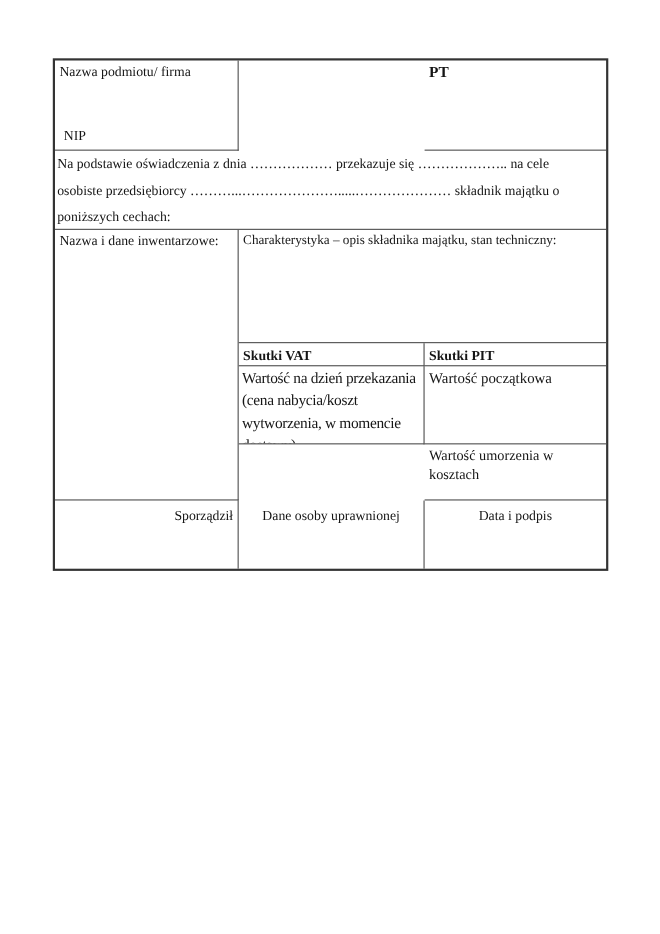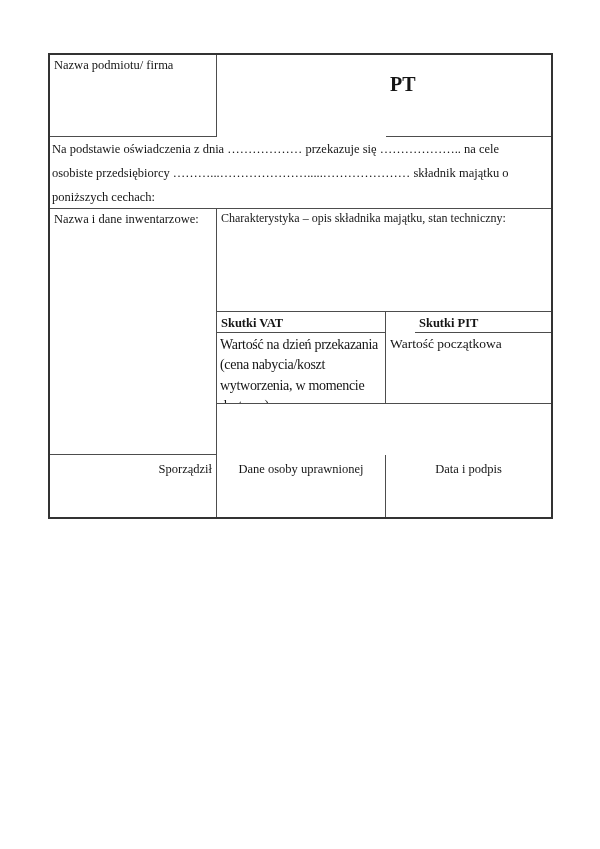--- a/index.html
+++ b/index.html
@@ -44,67 +44,69 @@
   .c-entity .nip { padding-left: 4px; }
   .c-title  {
     grid-area: 1/2/2/3;
     font-weight: bold;
     font-size: 14.5px;
     letter-spacing: -0.2px;
     text-align: center;
     line-height: 24px;
     padding: 2px 1px;
   }
-  .c-pt     { grid-area: 1/3/2/4; font-weight: bold; font-size: 20px; padding-top: 16px; }
+  .c-pt     { grid-area: 1/3/2/4; font-weight: bold; font-size: 14px; padding-top: 3px; }
   .c-intro  { grid-area: 2/1/3/4; padding: 0 2px; }
   .c-intro .intro-line {
     display: block;
     white-space: nowrap;
     overflow: hidden;
     line-height: 24px;
     font-size: 12.5px;
   }
   .c-asset  { grid-area: 3/1/7/2; }
   .c-char   { grid-area: 3/2/4/4; font-size: 12px; }
   .c-svat   { grid-area: 4/2/5/3; font-weight: bold; font-size: 12.5px; padding-top: 3px; }
-  .c-spit   { grid-area: 4/3/5/4; font-weight: bold; font-size: 12.5px; padding-top: 3px; margin-left: 29px; }
+  .c-spit   { grid-area: 4/3/5/4; font-weight: bold; font-size: 12.5px; padding-top: 3px; }
   .c-vval   { grid-area: 5/2/6/3; font-size: 14px; letter-spacing: -0.3px; padding: 2px 3px; line-height: 1.45; }
   .c-pval   { grid-area: 5/3/6/4; font-size: 13.5px; }
   .c-vamt   { grid-area: 6/2/7/3; font-size: 11.5px; letter-spacing: -0.2px; }
   .c-pamt   { grid-area: 6/3/7/4; font-size: 13px; }
   .c-f1     { grid-area: 7/1/8/2; text-align: right; padding-top: 6px; }
   .c-f2     { grid-area: 7/2/8/3; text-align: center; padding-top: 6px; }
   .c-f3     { grid-area: 7/3/8/4; text-align: center; padding-top: 6px; }
 </style>
 </head>
 <body>
 
 <div class="page">
   <div class="form-table">
 
     <div class="cell c-entity">
       <span>Nazwa podmiotu/ firma</span>
+      <span class="nip">NIP</span>
     </div>
     <div class="cell c-pt no-r">PT</div>
 
     <div class="cell c-intro no-r">
       <span class="intro-line">Na podstawie oświadczenia z dnia ……………… przekazuje się ……………….. na cele</span>
       <span class="intro-line">osobiste przedsiębiorcy ………...………………….....………………… składnik majątku o</span>
       <span class="intro-line">poniższych cechach:</span>
     </div>
 
     <div class="cell c-asset">Nazwa i dane inwentarzowe:</div>
 
     <div class="cell c-char no-r">Charakterystyka – opis składnika majątku, stan techniczny:</div>
 
     <div class="cell c-svat">Skutki VAT</div>
     <div class="cell c-spit no-r">Skutki PIT</div>
 
     <div class="cell c-vval">Wartość na dzień przekazania (cena nabycia/koszt wytworzenia, w momencie dostawy)</div>
     <div class="cell c-pval no-r">Wartość początkowa</div>
 
+    <div class="cell c-pamt no-r">Wartość umorzenia w kosztach</div>
 
     <div class="cell c-f1 no-b">Sporządził</div>
     <div class="cell c-f3 no-r no-b">Data i podpis</div>
     <div class="cell c-f2 no-b">Dane osoby uprawnionej</div>
 
   </div>
 </div>
 
 </body></html>

